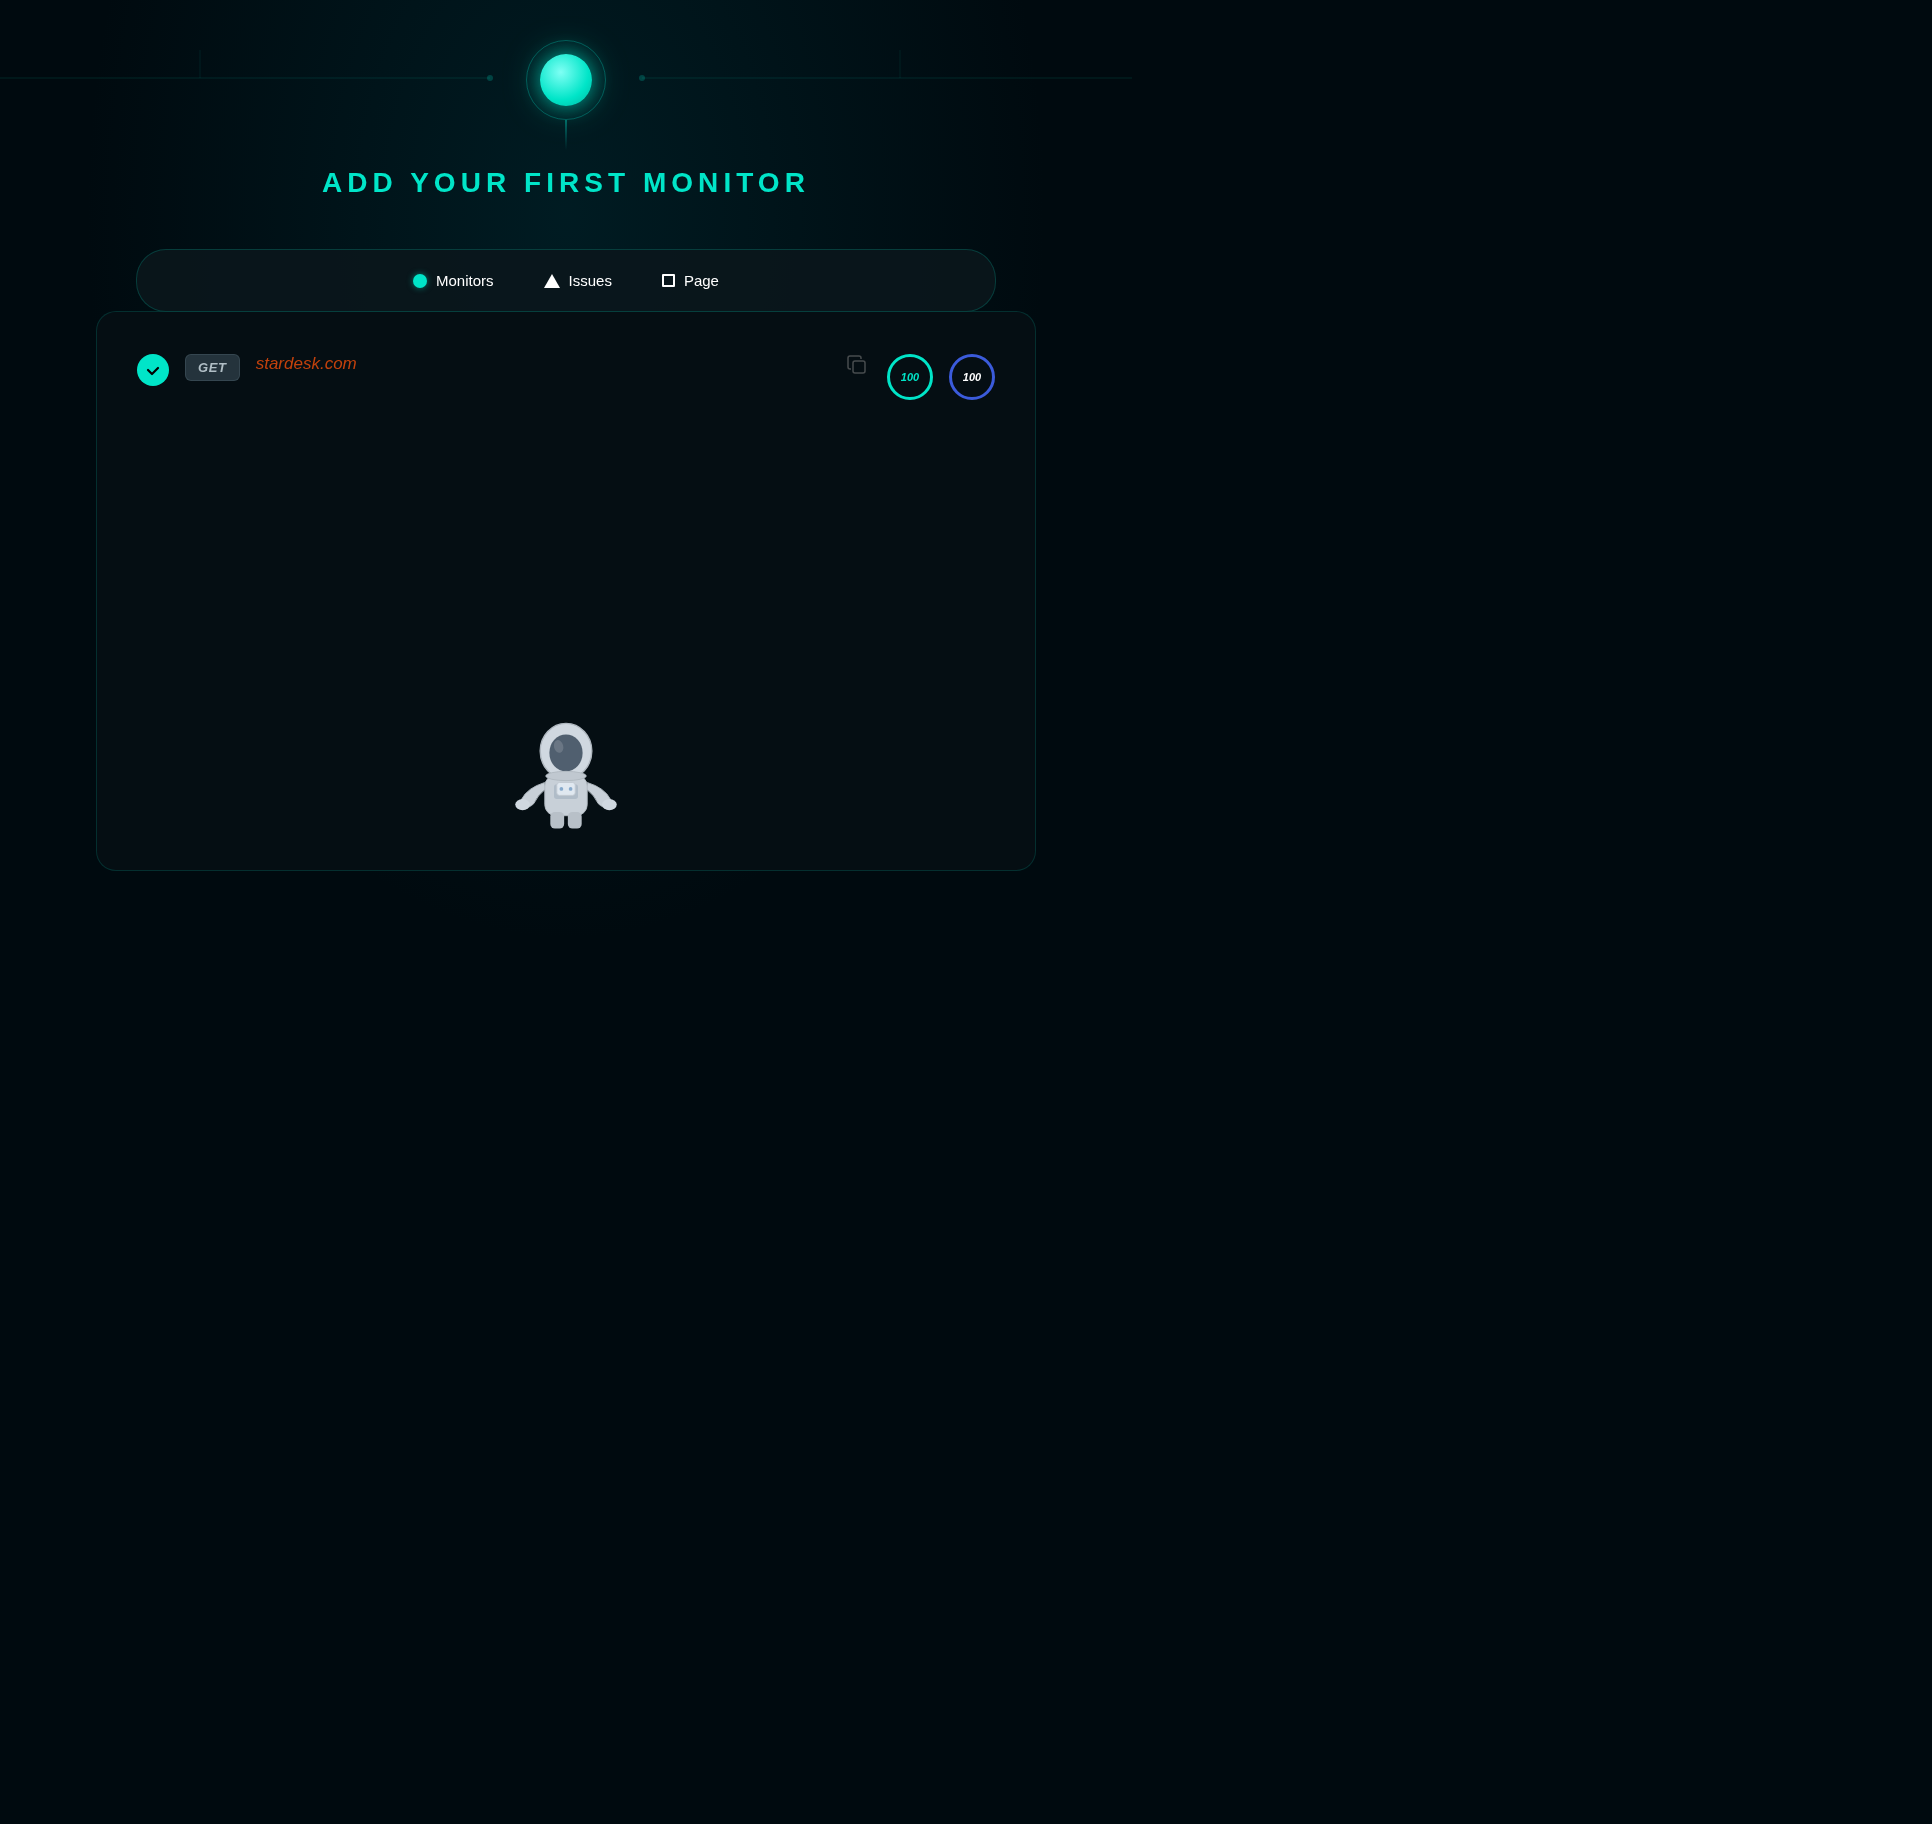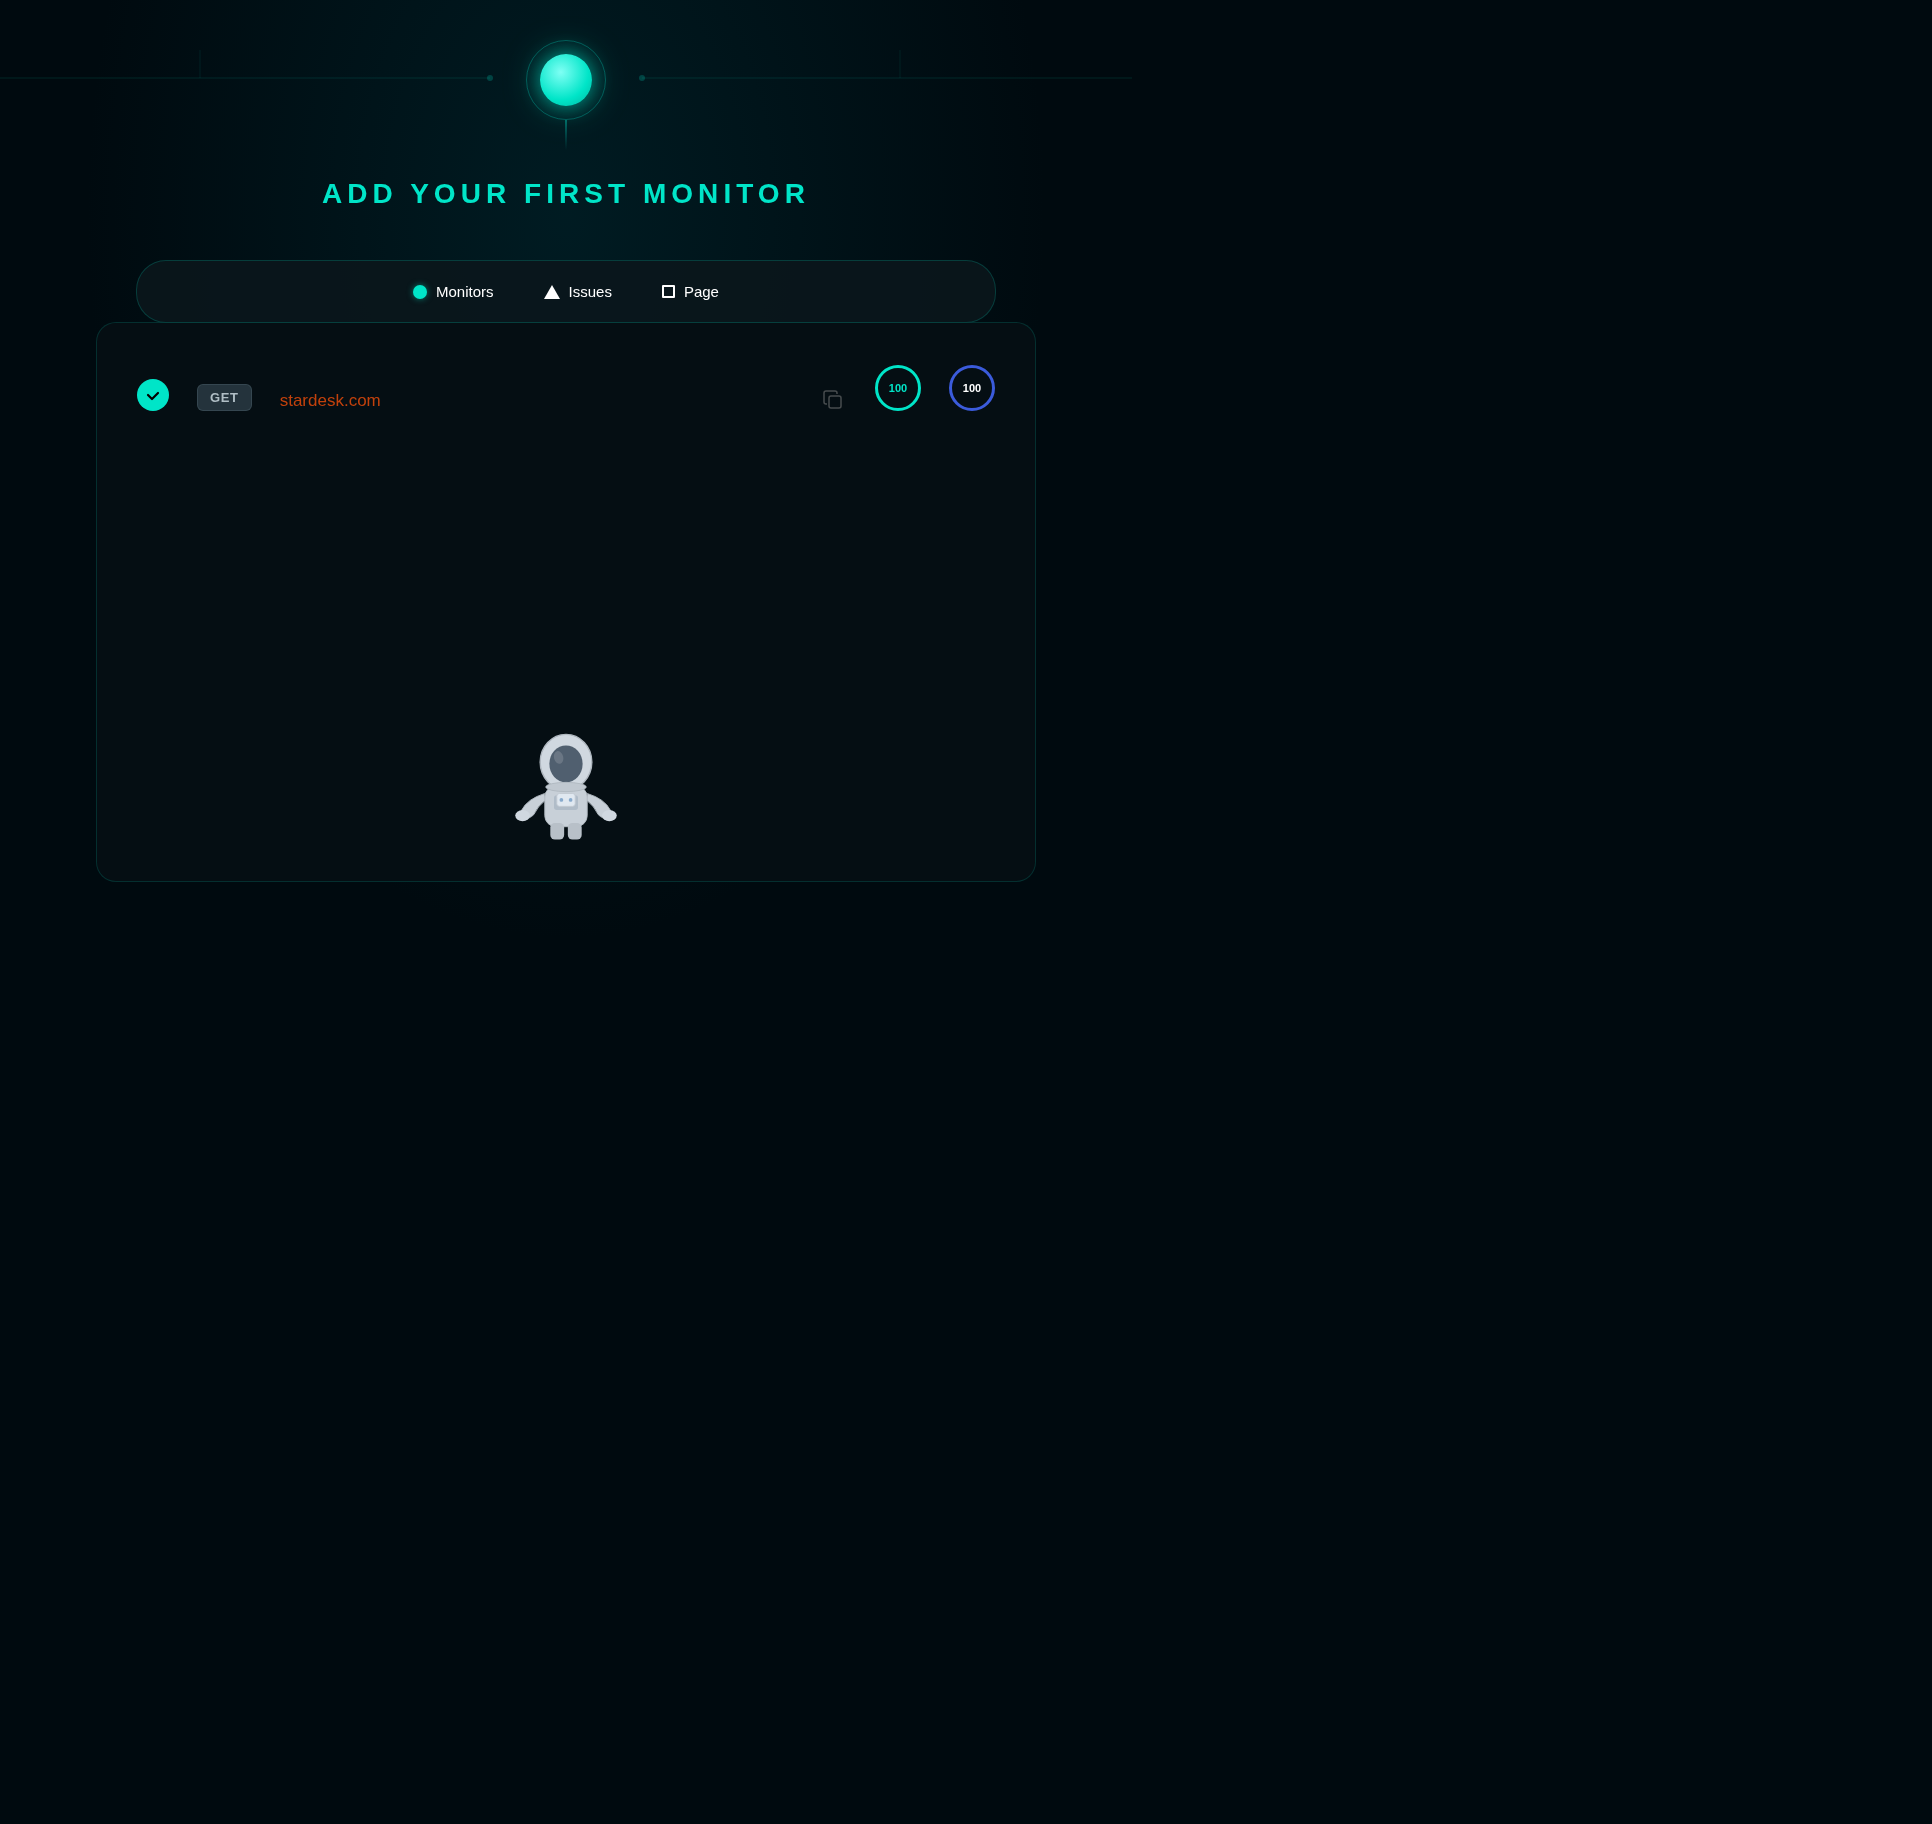--- a/index.html
+++ b/index.html
@@ -55,21 +55,21 @@
 
     
     .orb-connector {
       width: 1.5px;
       height: 30px;
       background: linear-gradient(to bottom, rgba(0,220,200,0.4), transparent);
     }
 
     
     .page-title {
-      margin-top: 28px;
+      margin-top: 17px;
       letter-spacing: 0.18em;
       font-size: 28px;
       font-weight: 700;
       color: #00e5c8;
       text-transform: uppercase;
       font-family: 'Arial', sans-serif;
       position: relative;
       z-index: 2;
     }
 
@@ -137,23 +137,24 @@
       position: relative;
       z-index: 1;
       min-height: 560px;
       display: flex;
       flex-direction: column;
     }
 
     
     .monitor-row {
       display: flex;
-      align-items: flex-end;
-      gap: 28px;
+      align-items: flex-start;
+      gap: 16px;
       padding: 12px 10px;
+      font-style: italic;
     }
 
     .check-icon {
       width: 32px;
       height: 32px;
       border-radius: 50%;
       background: #00e5c8;
       display: flex;
       align-items: center;
       justify-content: center;

